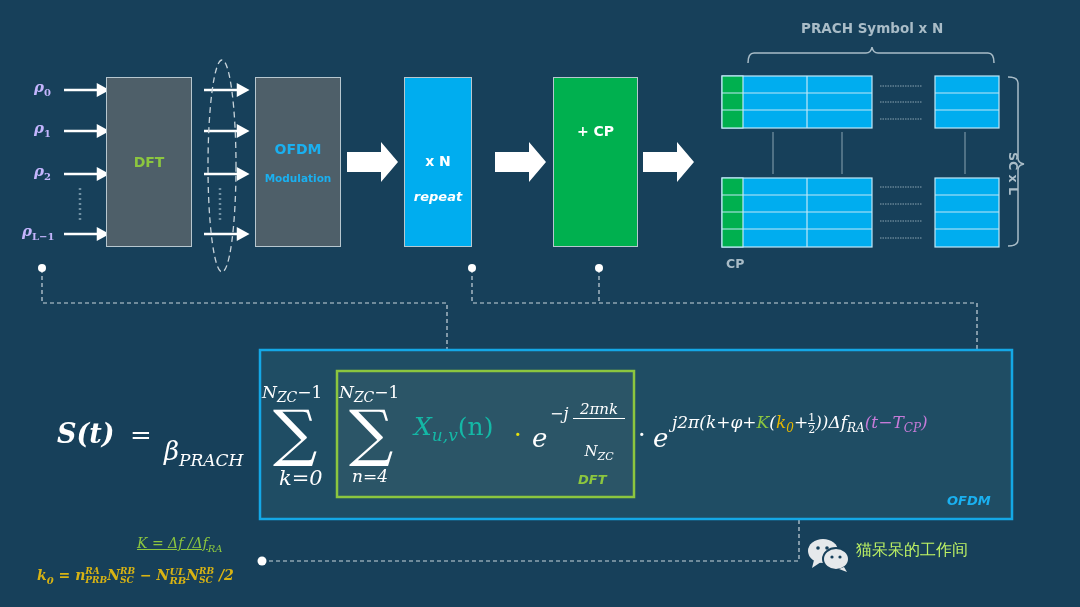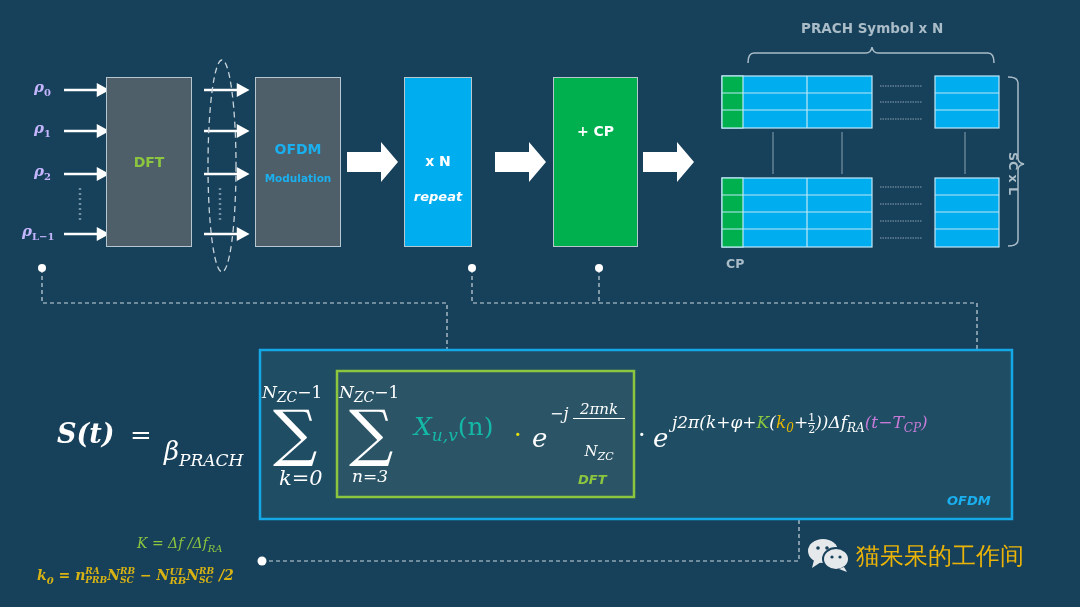--- a/index.html
+++ b/index.html
@@ -144,38 +144,38 @@
 <div class="math" style="left:57px;top:418px;font-size:27px;font-weight:bold;"><span>S(t)</span></div>
 <div class="math" style="left:130px;top:420px;font-size:26px;font-style:normal;">=</div>
 <div class="math" style="left:164px;top:420px;font-size:26px;margin-top:16px;"><span>β</span><sub style="font-size:17px;">PRACH</sub></div>
 
 <div class="math" style="left:262px;top:382px;font-size:17px;"><span>N</span><sub style="font-size:14px;">ZC</sub><span style="font-style:normal;">−1</span></div>
 <div class="math" style="left:273px;top:396px;font-size:62px;font-style:normal;font-weight:200;">∑</div>
 <div class="math" style="left:279px;top:466px;font-size:21px;">k=0</div>
 
 <div class="math" style="left:339px;top:382px;font-size:17px;"><span>N</span><sub style="font-size:14px;">ZC</sub><span style="font-style:normal;">−1</span></div>
 <div class="math" style="left:349px;top:396px;font-size:62px;font-style:normal;font-weight:200;">∑</div>
-<div class="math" style="left:352px;top:466px;font-size:17px;">n=3</div>
+<div class="math" style="left:352px;top:466px;font-size:17px;">n=4</div>
 
 <div class="math" style="left:414px;top:412px;font-size:25px;color:#14b8a6;"><span>X</span><sub style="font-size:17px;">u,v</sub><span style="font-style:normal;">(n)</span></div>
 <div class="math" style="left:514px;top:421px;font-size:24px;color:#e8e30a;font-style:normal;">·</div>
 <div class="math" style="left:532px;top:423px;font-size:26px;">e</div>
 <div class="math" style="left:550px;top:404px;font-size:16px;">−j</div>
 <div class="abs" style="left:573px;top:401px;width:52px;text-align:center;">
   <div class="math" style="position:static;font-size:15px;border-bottom:1px solid #fff;line-height:17px;">2πnk</div>
   <div class="math" style="position:static;font-size:15px;line-height:22px;margin-top:21px;"><span>N</span><sub style="font-size:11px;">ZC</sub></div>
 </div>
 <div class="lbl-ital" style="left:578px;top:472px;color:#8cc63f;">DFT</div>
 
 <div class="math" style="left:638px;top:421px;font-size:24px;font-style:normal;">·</div>
 <div class="math" style="left:653px;top:423px;font-size:26px;">e</div>
 <div class="math" style="left:672px;top:412px;font-size:17px;"><span>j2π(k+φ+</span><span style="color:#8cc63f;">K</span><span>(</span><span style="color:#e6b800;">k</span><sub style="font-size:12px;color:#e6b800;">0</sub><span>+</span><span style="display:inline-block;vertical-align:middle;text-align:center;font-size:11px;line-height:11px;font-style:normal;"><span style="display:block;border-bottom:1px solid #fff;">1</span><span style="display:block;">2</span></span><span>))Δf</span><sub style="font-size:12px;">RA</sub><span style="color:#c67bd8;">(t−T</span><sub style="font-size:12px;color:#c67bd8;">CP</sub><span style="color:#c67bd8;">)</span></div>
 <div class="lbl-ital" style="left:947px;top:493px;color:#1ab0f0;">OFDM</div>
 
-<div class="math" style="left:137px;top:535px;font-size:14px;color:#8cc63f;"><span>K = Δf /Δf</span><sub style="font-size:10px;">RA</sub></div>
+<div class="math" style="left:137px;top:535px;font-size:14px;color:#8cc63f;text-decoration:underline;"><span>K = Δf /Δf</span><sub style="font-size:10px;">RA</sub></div>
 <div class="math" style="left:37px;top:567px;font-size:14px;color:#d8b313;font-weight:bold;"><span>k</span><sub style="font-size:10px;">0</sub><span> = n</span><span style="display:inline-flex;flex-direction:column;font-size:9px;line-height:9px;vertical-align:middle;">
       <span>RA</span>
       <span>PRB</span>
     </span><span>N</span><span style="display:inline-flex;flex-direction:column;font-size:9px;line-height:9px;vertical-align:middle;">
       <span>RB</span>
       <span>SC</span>
     </span><span> − N</span><span style="display:inline-flex;flex-direction:column;font-size:10px;line-height:9px;vertical-align:middle;">
       <span>UL</span>
       <span>RB</span>
     </span><span>N</span><span style="display:inline-flex;flex-direction:column;font-size:9px;line-height:9px;vertical-align:middle;">
@@ -188,13 +188,13 @@
     <ellipse cx="17" cy="13" rx="15" ry="12" fill="#e6e9eb"></ellipse>
     <polygon points="8,22 6,30 15,24" fill="#e6e9eb"></polygon>
     <ellipse cx="30" cy="21" rx="13" ry="11" fill="#e6e9eb" stroke="#17405a" stroke-width="2"></ellipse>
     <polygon points="38,29 41,34 33,31" fill="#e6e9eb"></polygon>
     <circle cx="12" cy="10" r="1.8" fill="#17405a"></circle>
       <circle cx="21" cy="10" r="1.8" fill="#17405a"></circle>
     <circle cx="26" cy="19" r="1.6" fill="#17405a"></circle>
       <circle cx="34" cy="19" r="1.6" fill="#17405a"></circle>
   </svg>
 </div>
-<div class="abs" style="left:856px;top:540px;color:#eab308;font-size:24px;">猫呆呆的工作间</div>
+<div class="abs" style="left:856px;top:540px;color:#bef264;font-size:16px;">猫呆呆的工作间</div>
 
 </body></html>

